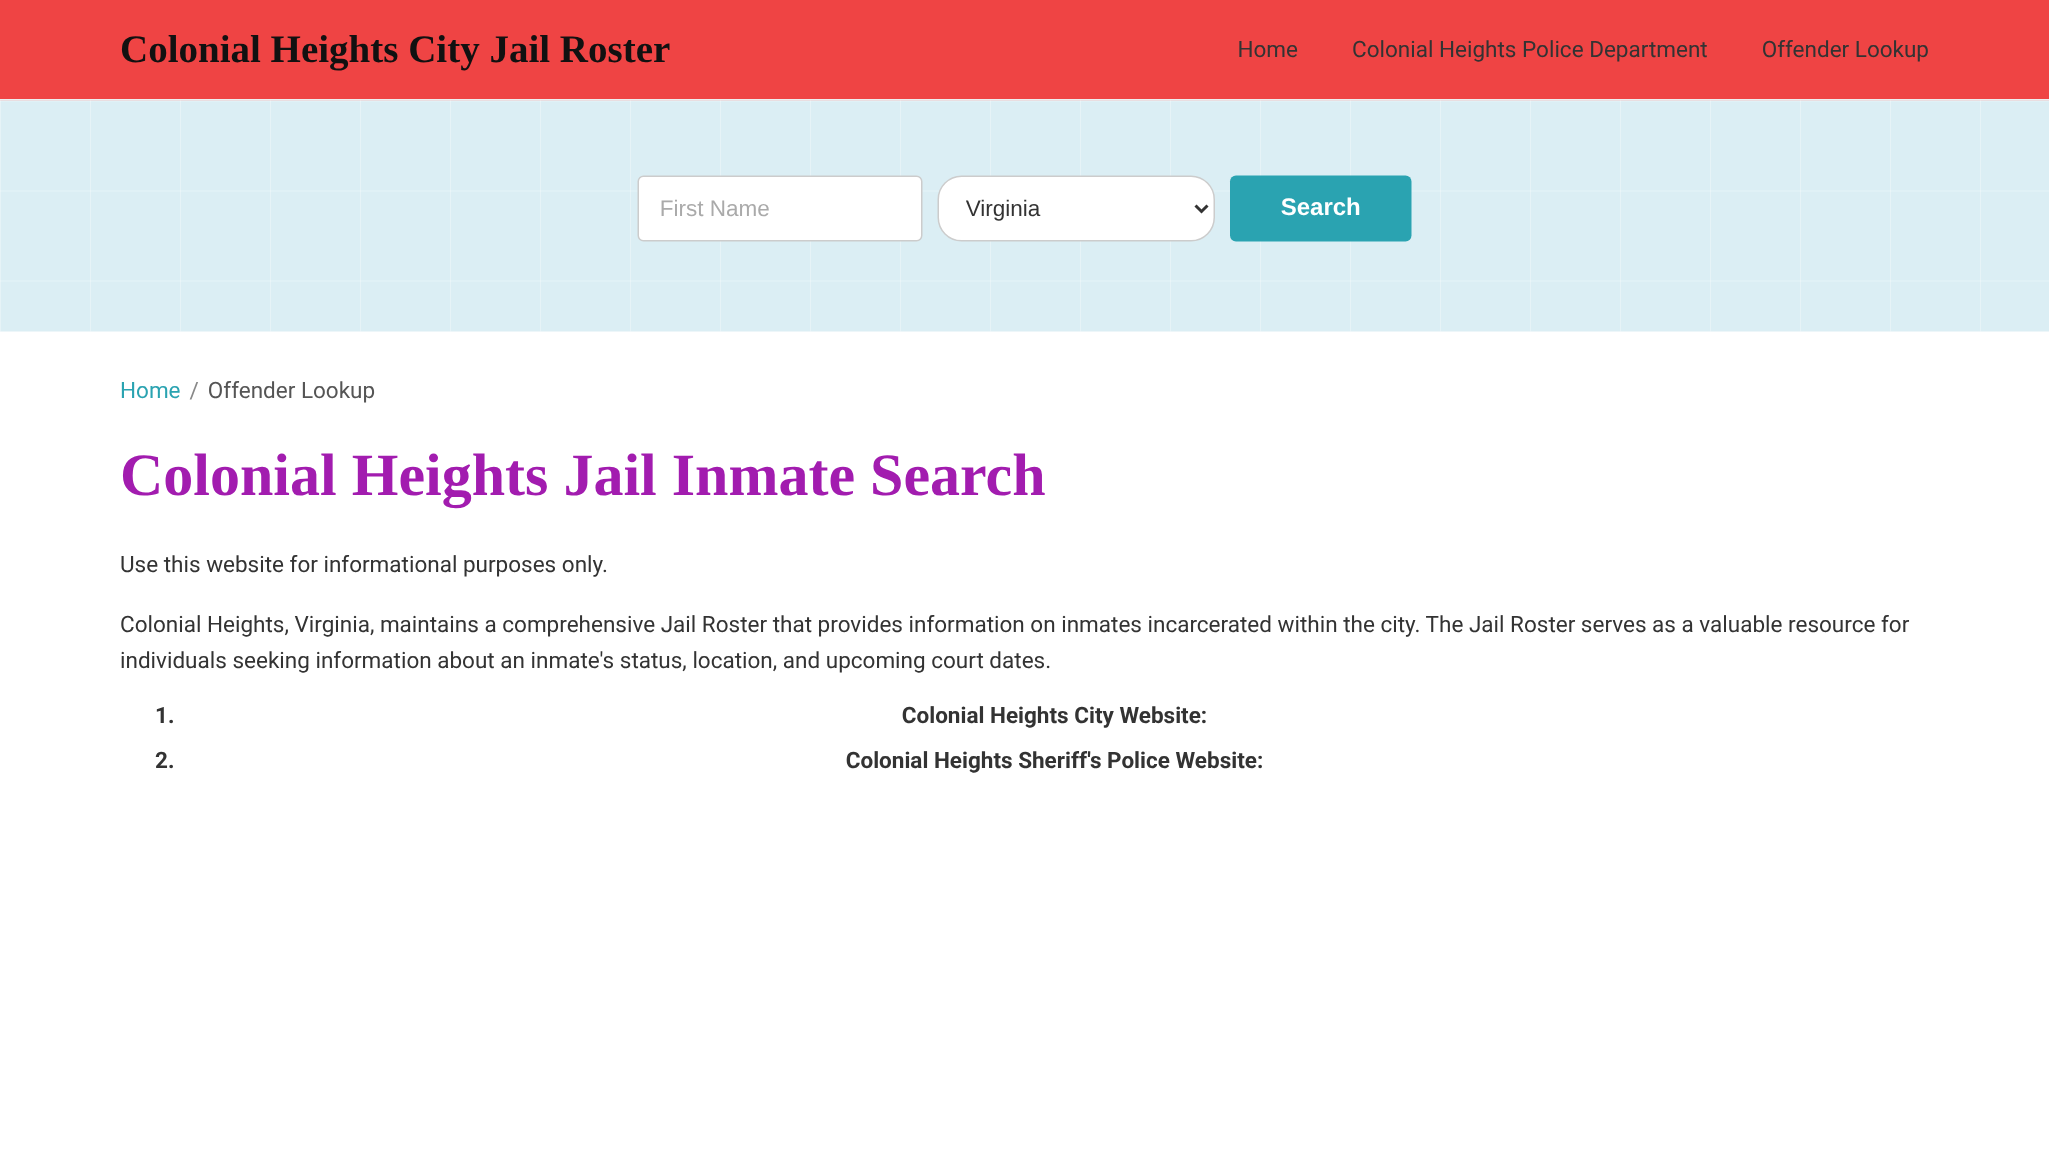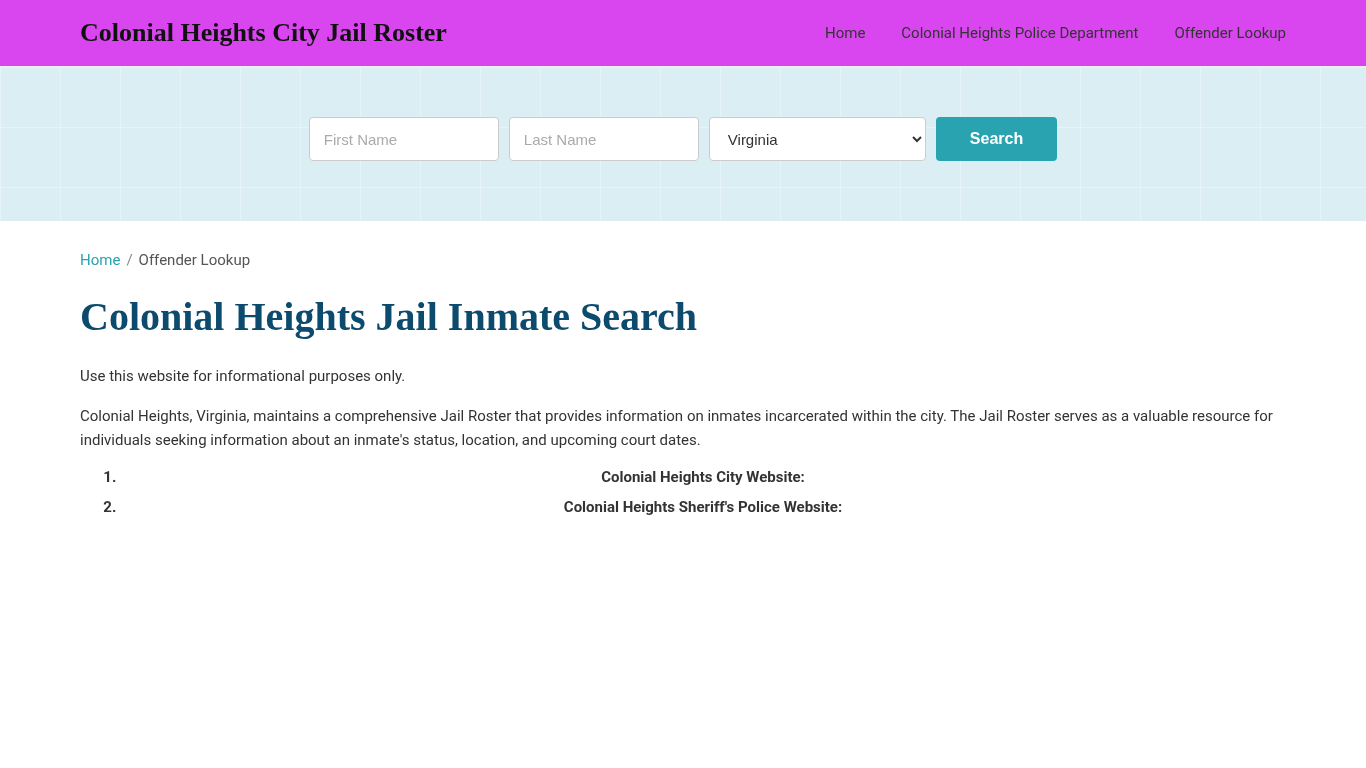--- a/index.html
+++ b/index.html
@@ -17,21 +17,21 @@
       min-height: 768px;
     }
 
     
     .header {
       display: flex;
       align-items: center;
       justify-content: space-between;
       padding: 18px 80px;
       border-bottom: 1px solid #eee;
-      background: #d946ef;
+      background: #ef4444;
     }
 
     .site-title {
       font-size: 26px;
       font-weight: 800;
       color: #111;
       font-family: Georgia, serif;
     }
 
     .nav {
@@ -86,23 +86,23 @@
     }
 
     .search-form input::placeholder {
       color: #aaa;
     }
 
     .search-form select {
       height: 44px;
       padding: 0 30px 0 14px;
       border: 1px solid #ccc;
-      border-radius: 4px;
-      font-size: 15px;
-      width: 217px;
+      border-radius: 16px;
+      font-size: 15px;
+      width: 185px;
       background: #fff;
       color: #333;
       outline: none;
       appearance: auto;
     }
 
     .search-btn {
       height: 44px;
       padding: 0 34px;
       background: #2aa3b1;
@@ -134,21 +134,21 @@
       text-decoration: none;
     }
 
     .breadcrumb-separator {
       color: #888;
     }
 
     .page-title {
       font-size: 40px;
       font-weight: 800;
-      color: #0c4a6e;
+      color: #a21caf;
       font-family: Georgia, serif;
       margin-bottom: 24px;
     }
 
     .info-text {
       font-size: 15px;
       color: #333;
       line-height: 1.6;
       margin-bottom: 16px;
     }
@@ -202,21 +202,20 @@
   <nav class="nav">
     <a href="#">Home</a>
     <a href="#">Colonial Heights Police Department</a>
     <a href="#">Offender Lookup</a>
   </nav>
 </header>
 
 <section class="hero">
   <div class="search-form">
     <input type="text" placeholder="First Name" style="">
-    <input type="text" placeholder="Last Name" style="">
     <select>
       <option>Virginia</option>
       <option>Alabama</option>
       <option>Alaska</option>
       <option>Arizona</option>
       <option>Arkansas</option>
       <option>California</option>
       <option>Colorado</option>
       <option>Connecticut</option>
       <option>Delaware</option>

